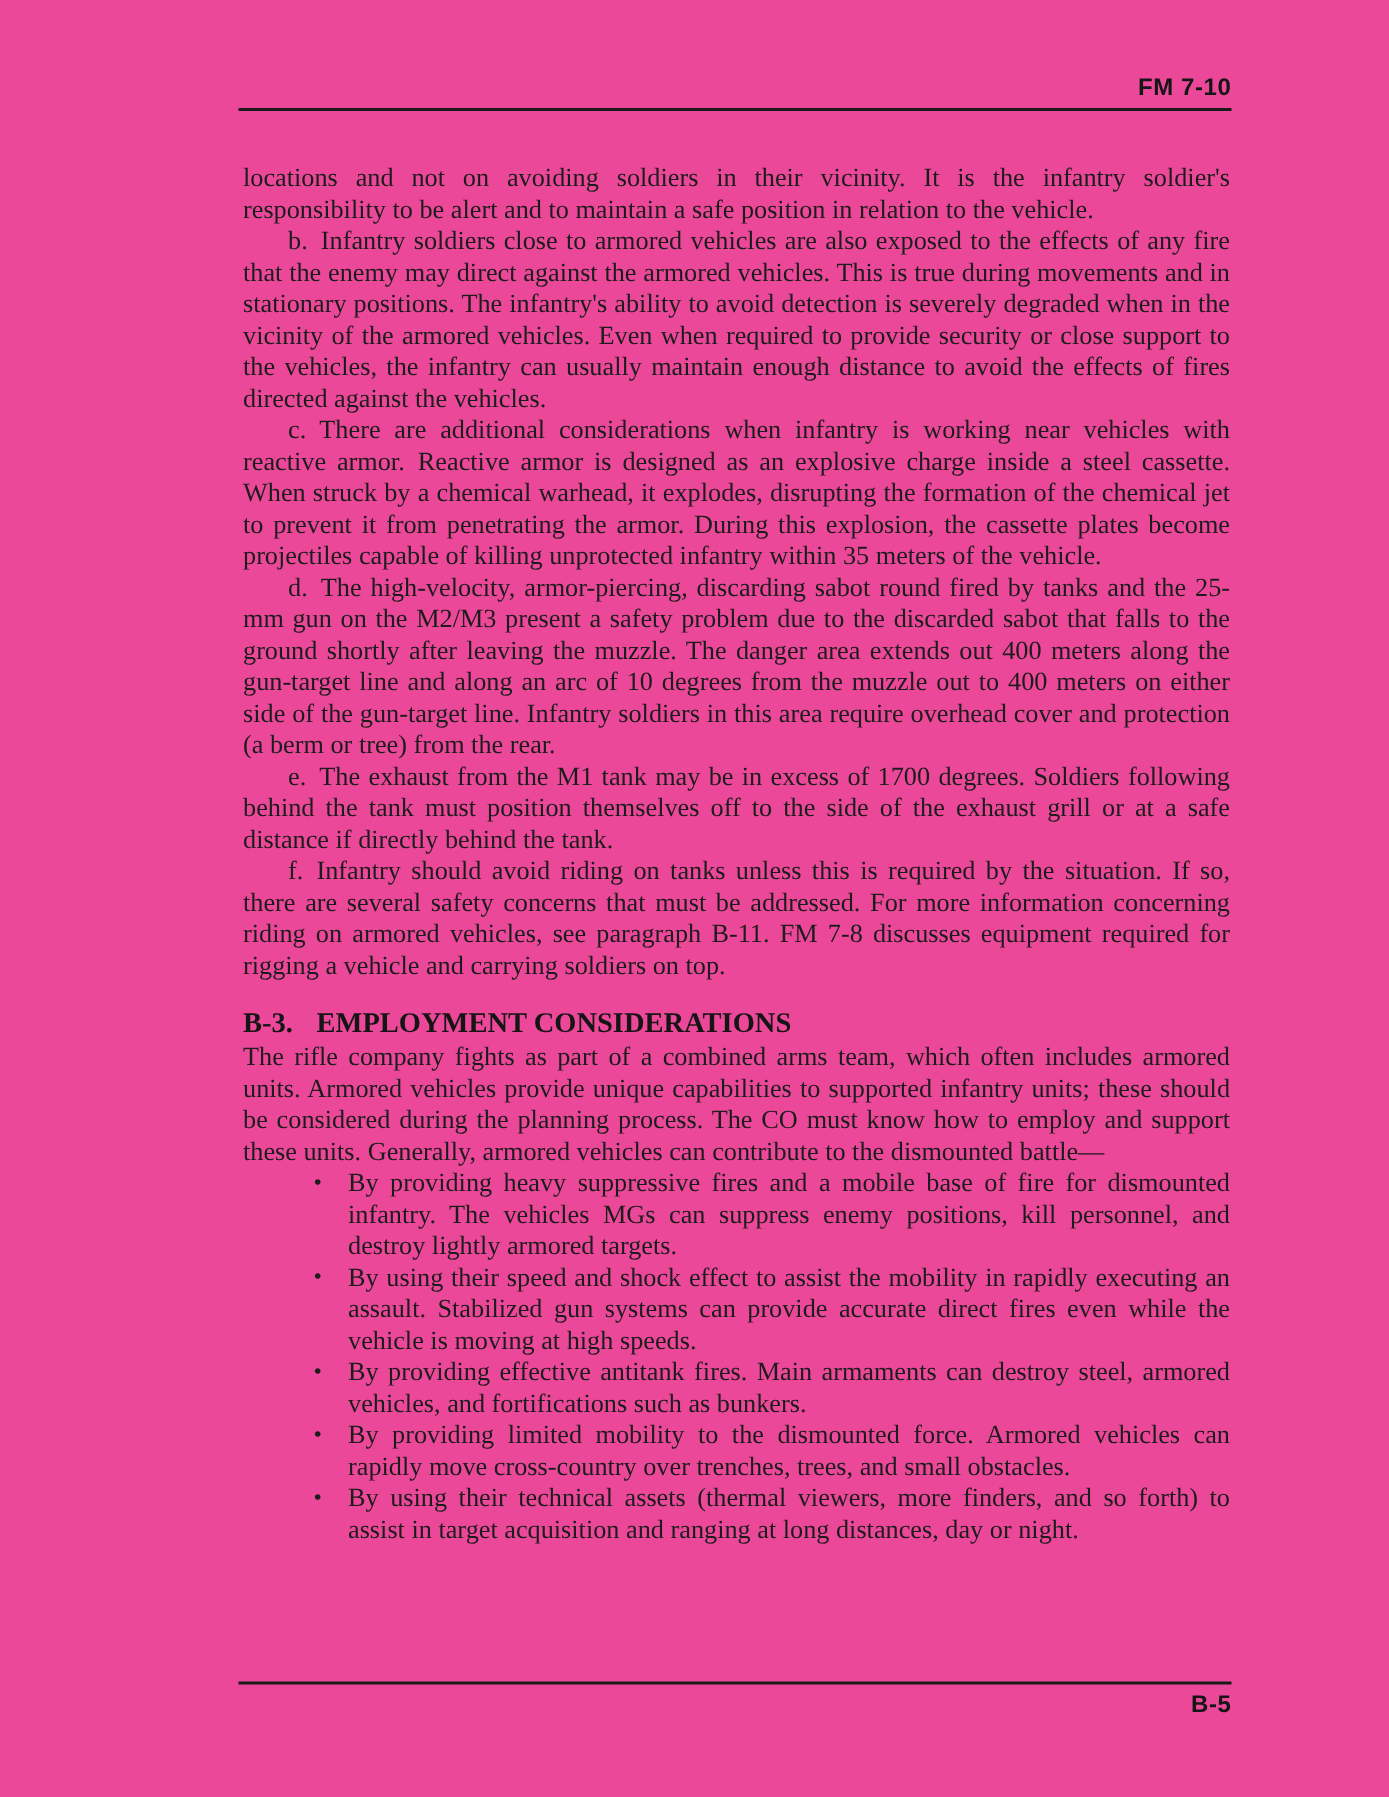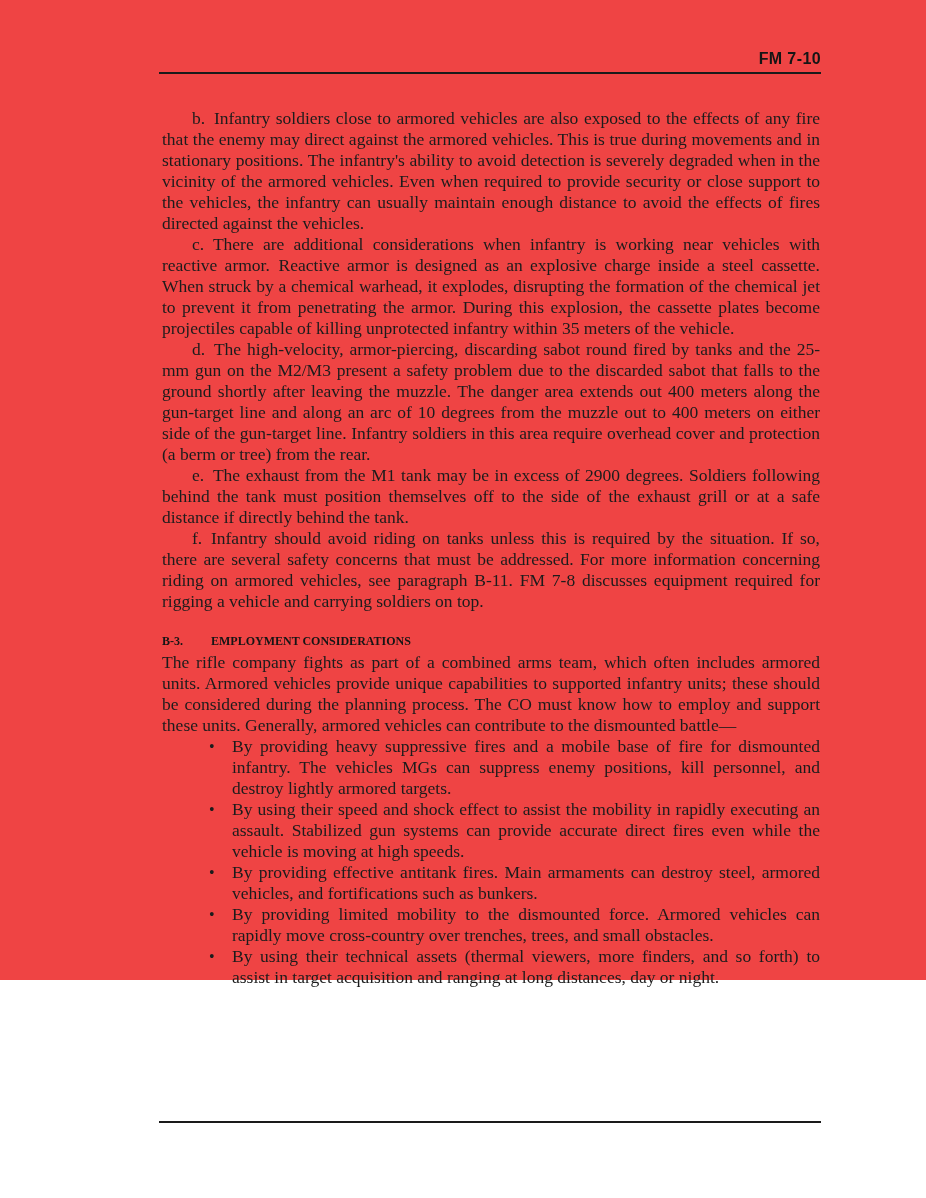--- a/index.html
+++ b/index.html
@@ -4,22 +4,22 @@
 <style>
   * { margin: 0; padding: 0; box-sizing: border-box; }
   html, body {
     width: 926px; height: 1198px;
     background: #ffffff;
     overflow: hidden;
     font-family: "Liberation Serif", serif;
   }
   .page {
     position: relative;
-    width: 926px; height: 980px;
-    background: #ef4444;
+    width: 926px; height: 1198px;
+    background: #ec4899;
     color: #1c1c1c;
   }
 
   
   .header {
     position: absolute;
     left: 159px; top: 50px;
     width: 662px;
   }
   .doc-number {
@@ -46,21 +46,21 @@
   .para {
     font-size: 17.5px;
     line-height: 21px;
     text-align: justify;
     color: #1c1c1c;
   }
   .para.indent { text-indent: 30px; }
 
   .section-heading {
     margin-top: 18px;
-    font-size: 12px;
+    font-size: 19px;
     line-height: 22px;
     font-weight: bold;
     color: #151515;
     white-space: nowrap;
   }
   .sec-num {
     display: inline-block;
     width: 49px;
   }
 
@@ -104,36 +104,38 @@
 <body>
 
 <div class="page">
 
   <div class="header">
     <div class="doc-number">FM 7-10</div>
     <hr class="rule">
   </div>
 
   <div class="main">
+    <p class="para">locations and not on avoiding soldiers in their vicinity. It is the infantry soldier's responsibility to be alert and to maintain a safe position in relation to the vehicle.</p>
     <p class="para indent">b. Infantry soldiers close to armored vehicles are also exposed to the effects of any fire that the enemy may direct against the armored vehicles. This is true during movements and in stationary positions. The infantry's ability to avoid detection is severely degraded when in the vicinity of the armored vehicles. Even when required to provide security or close support to the vehicles, the infantry can usually maintain enough distance to avoid the effects of fires directed against the vehicles.</p>
     <p class="para indent">c. There are additional considerations when infantry is working near vehicles with reactive armor. Reactive armor is designed as an explosive charge inside a steel cassette. When struck by a chemical warhead, it explodes, disrupting the formation of the chemical jet to prevent it from penetrating the armor. During this explosion, the cassette plates become projectiles capable of killing unprotected infantry within 35 meters of the vehicle.</p>
     <p class="para indent">d. The high-velocity, armor-piercing, discarding sabot round fired by tanks and the 25-mm gun on the M2/M3 present a safety problem due to the discarded sabot that falls to the ground shortly after leaving the muzzle. The danger area extends out 400 meters along the gun-target line and along an arc of 10 degrees from the muzzle out to 400 meters on either side of the gun-target line. Infantry soldiers in this area require overhead cover and protection (a berm or tree) from the rear.</p>
-    <p class="para indent">e. The exhaust from the M1 tank may be in excess of 2900 degrees. Soldiers following behind the tank must position themselves off to the side of the exhaust grill or at a safe distance if directly behind the tank.</p>
+    <p class="para indent">e. The exhaust from the M1 tank may be in excess of 1700 degrees. Soldiers following behind the tank must position themselves off to the side of the exhaust grill or at a safe distance if directly behind the tank.</p>
     <p class="para indent">f. Infantry should avoid riding on tanks unless this is required by the situation. If so, there are several safety concerns that must be addressed. For more information concerning riding on armored vehicles, see paragraph B-11. FM 7-8 discusses equipment required for rigging a vehicle and carrying soldiers on top.</p>
 
     <h2 class="section-heading"><span class="sec-num">B-3.</span><span>EMPLOYMENT CONSIDERATIONS</span></h2>
 
     <p class="para">The rifle company fights as part of a combined arms team, which often includes armored units. Armored vehicles provide unique capabilities to supported infantry units; these should be considered during the planning process. The CO must know how to employ and support these units. Generally, armored vehicles can contribute to the dismounted battle—</p>
 
     <ul class="bullets">
       <li><span class="bullet-glyph">•</span><span>By providing heavy suppressive fires and a mobile base of fire for dismounted infantry. The vehicles MGs can suppress enemy positions, kill personnel, and destroy lightly armored targets.</span></li>
       <li><span class="bullet-glyph">•</span><span>By using their speed and shock effect to assist the mobility in rapidly executing an assault. Stabilized gun systems can provide accurate direct fires even while the vehicle is moving at high speeds.</span></li>
       <li><span class="bullet-glyph">•</span><span>By providing effective antitank fires. Main armaments can destroy steel, armored vehicles, and fortifications such as bunkers.</span></li>
       <li><span class="bullet-glyph">•</span><span>By providing limited mobility to the dismounted force. Armored vehicles can rapidly move cross-country over trenches, trees, and small obstacles.</span></li>
       <li><span class="bullet-glyph">•</span><span>By using their technical assets (thermal viewers, more finders, and so forth) to assist in target acquisition and ranging at long distances, day or night.</span></li>
     </ul>
   </div>
 
   <div class="footer">
     <hr class="rule">
+    <div class="page-number">B-5</div>
   </div>
 
 </div>
 
 </body></html>

